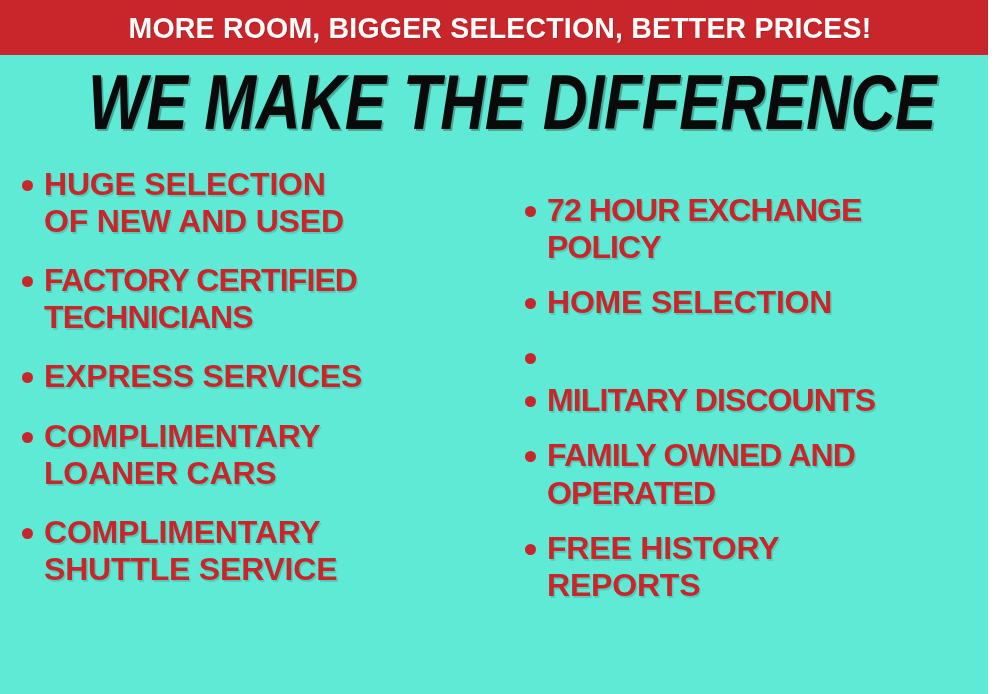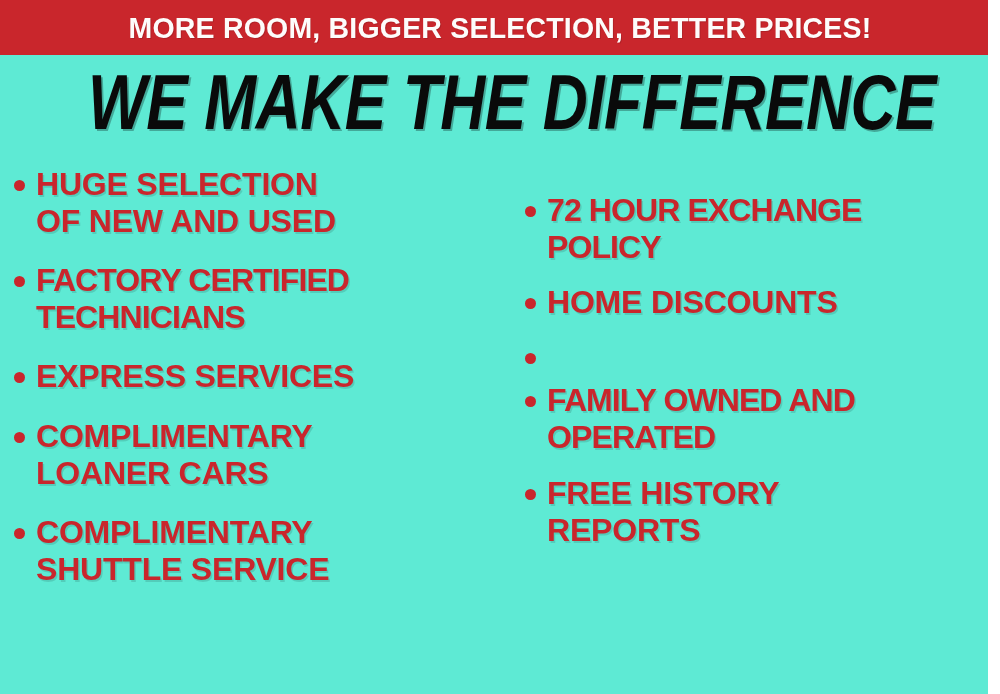--- a/index.html
+++ b/index.html
@@ -79,21 +79,21 @@
     height: 536px;
     display: flex;
     align-items: flex-start;
   }
   .col {
     box-sizing: border-box;
     height: 100%;
   }
   .col-left {
     width: 505px;
-    padding-left: 14px;
+    padding-left: 22px;
     padding-top: 8px;
   }
   .col-right {
     width: 495px;
     padding-left: 20px;
     padding-top: 8px;
     margin-top: 26px;
   }
 
   .bullet-item {
@@ -180,27 +180,31 @@
     <div class="col col-right">
 
       <div class="bullet-item">
         <span class="dot"></span>
         <span class="bullet-text tight">72 HOUR EXCHANGE
 POLICY</span>
       </div>
 
       <div class="bullet-item">
         <span class="dot"></span>
-        <span class="bullet-text">HOME DISCOUNTS</span>
-      </div>
-
-      <div class="bullet-item">
-        <span class="dot"></span>
-      </div>
-
+        <span class="bullet-text">HOME SELECTION</span>
+      </div>
+
+      <div class="bullet-item">
+        <span class="dot"></span>
+      </div>
+
+      <div class="bullet-item">
+        <span class="dot"></span>
+        <span class="bullet-text tight">MILITARY DISCOUNTS</span>
+      </div>
 
       <div class="bullet-item">
         <span class="dot"></span>
         <span class="bullet-text tight">FAMILY OWNED AND
 OPERATED</span>
       </div>
 
       <div class="bullet-item">
         <span class="dot"></span>
         <span class="bullet-text">FREE HISTORY

